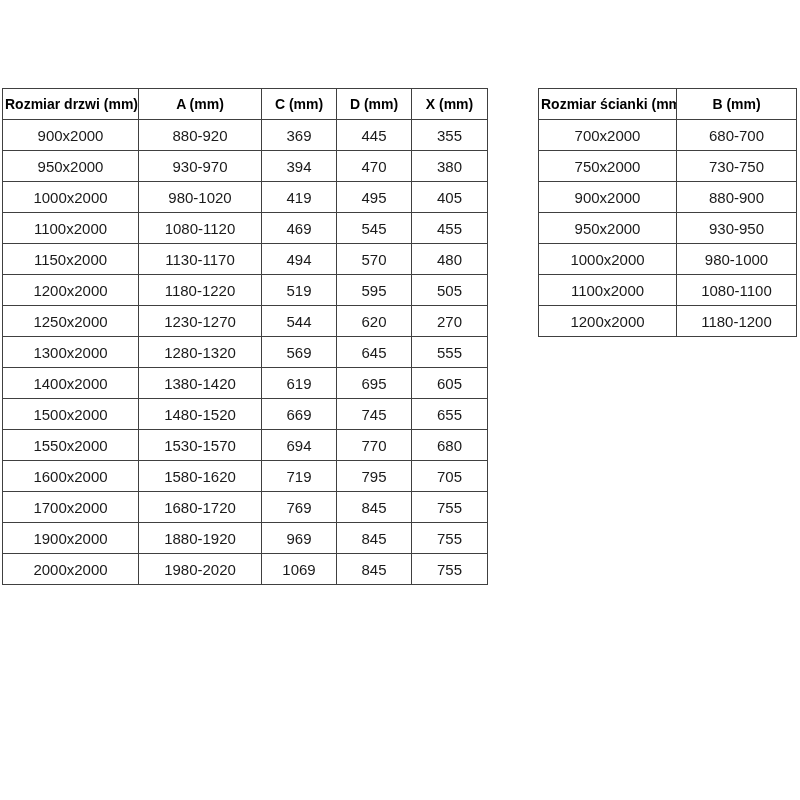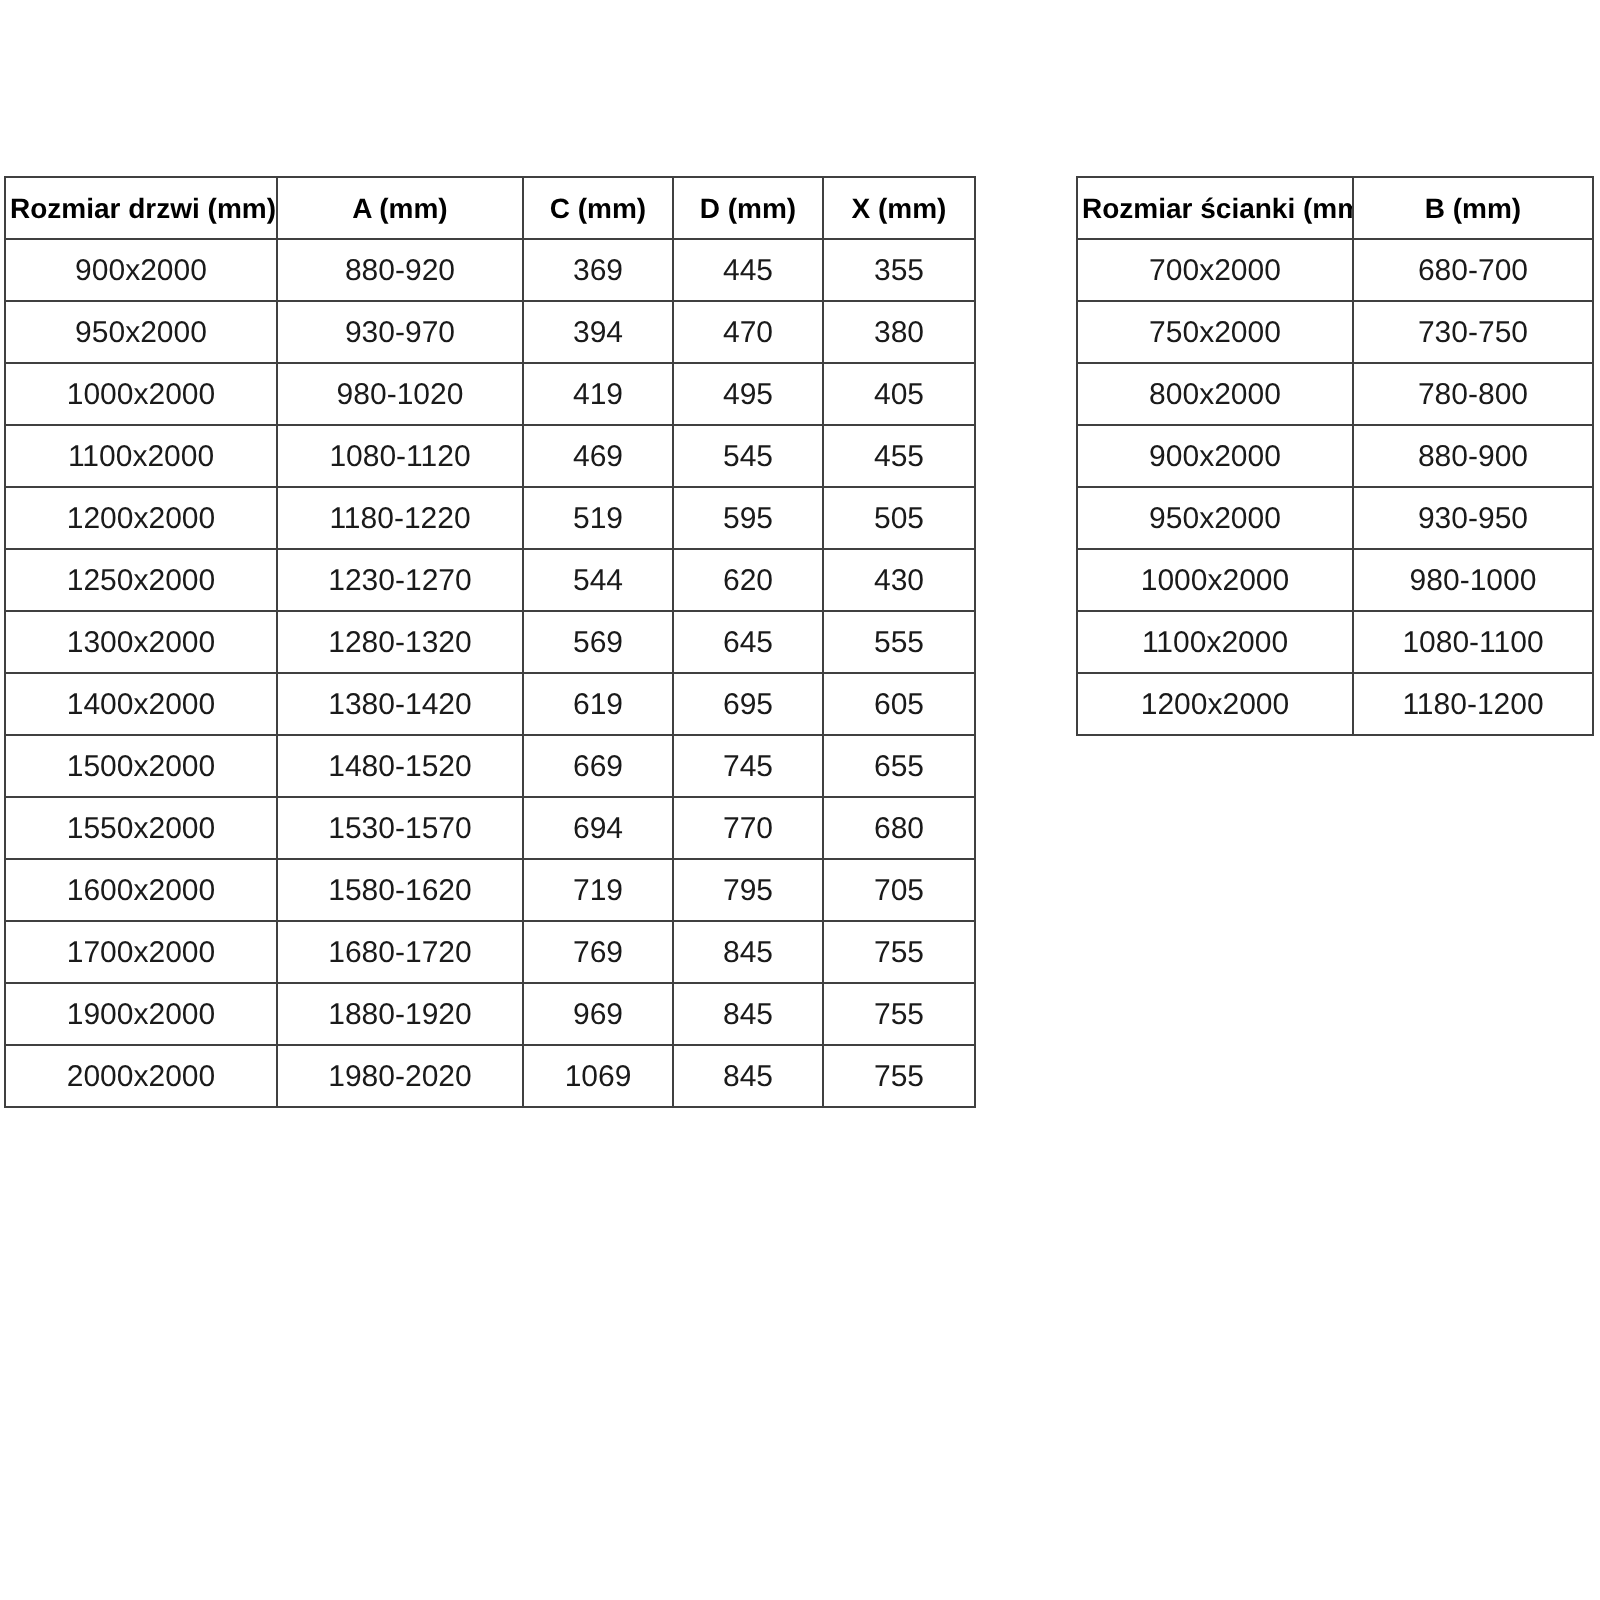--- a/index.html
+++ b/index.html
@@ -100,32 +100,39 @@
           <td>405</td>
         </tr>
         <tr>
           <td>1100x2000</td>
           <td>1080-1120</td>
           <td>469</td>
           <td>545</td>
           <td>455</td>
         </tr>
         <tr>
+          <td>1150x2000</td>
+          <td>1130-1170</td>
+          <td>494</td>
+          <td>570</td>
+          <td>480</td>
+        </tr>
+        <tr>
           <td>1200x2000</td>
           <td>1180-1220</td>
           <td>519</td>
           <td>595</td>
           <td>505</td>
         </tr>
         <tr>
           <td>1250x2000</td>
           <td>1230-1270</td>
           <td>544</td>
           <td>620</td>
-          <td>430</td>
+          <td>270</td>
         </tr>
         <tr>
           <td>1300x2000</td>
           <td>1280-1320</td>
           <td>569</td>
           <td>645</td>
           <td>555</td>
         </tr>
         <tr>
           <td>1400x2000</td>
@@ -193,24 +200,20 @@
     <tbody>
         <tr>
           <td>700x2000</td>
           <td>680-700</td>
         </tr>
         <tr>
           <td>750x2000</td>
           <td>730-750</td>
         </tr>
         <tr>
-          <td>800x2000</td>
-          <td>780-800</td>
-        </tr>
-        <tr>
           <td>900x2000</td>
           <td>880-900</td>
         </tr>
         <tr>
           <td>950x2000</td>
           <td>930-950</td>
         </tr>
         <tr>
           <td>1000x2000</td>
           <td>980-1000</td>

